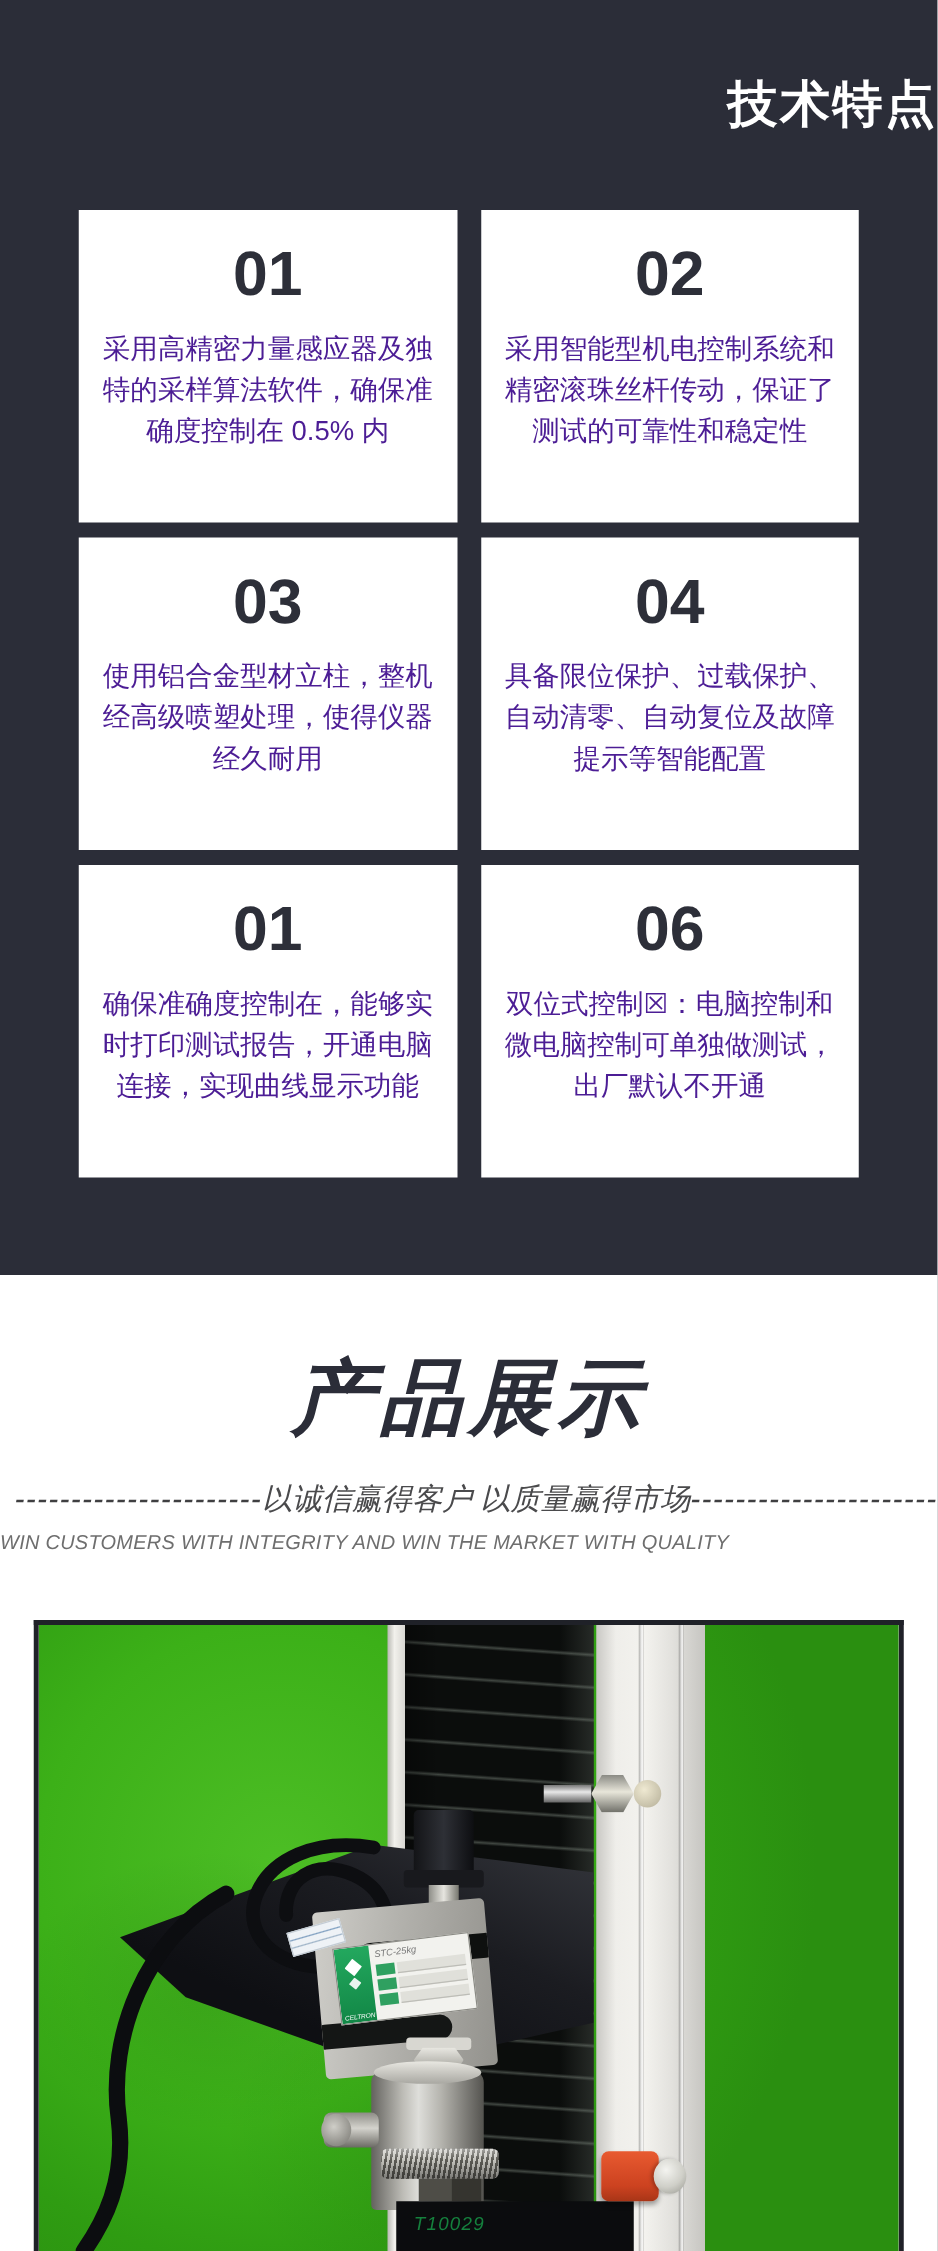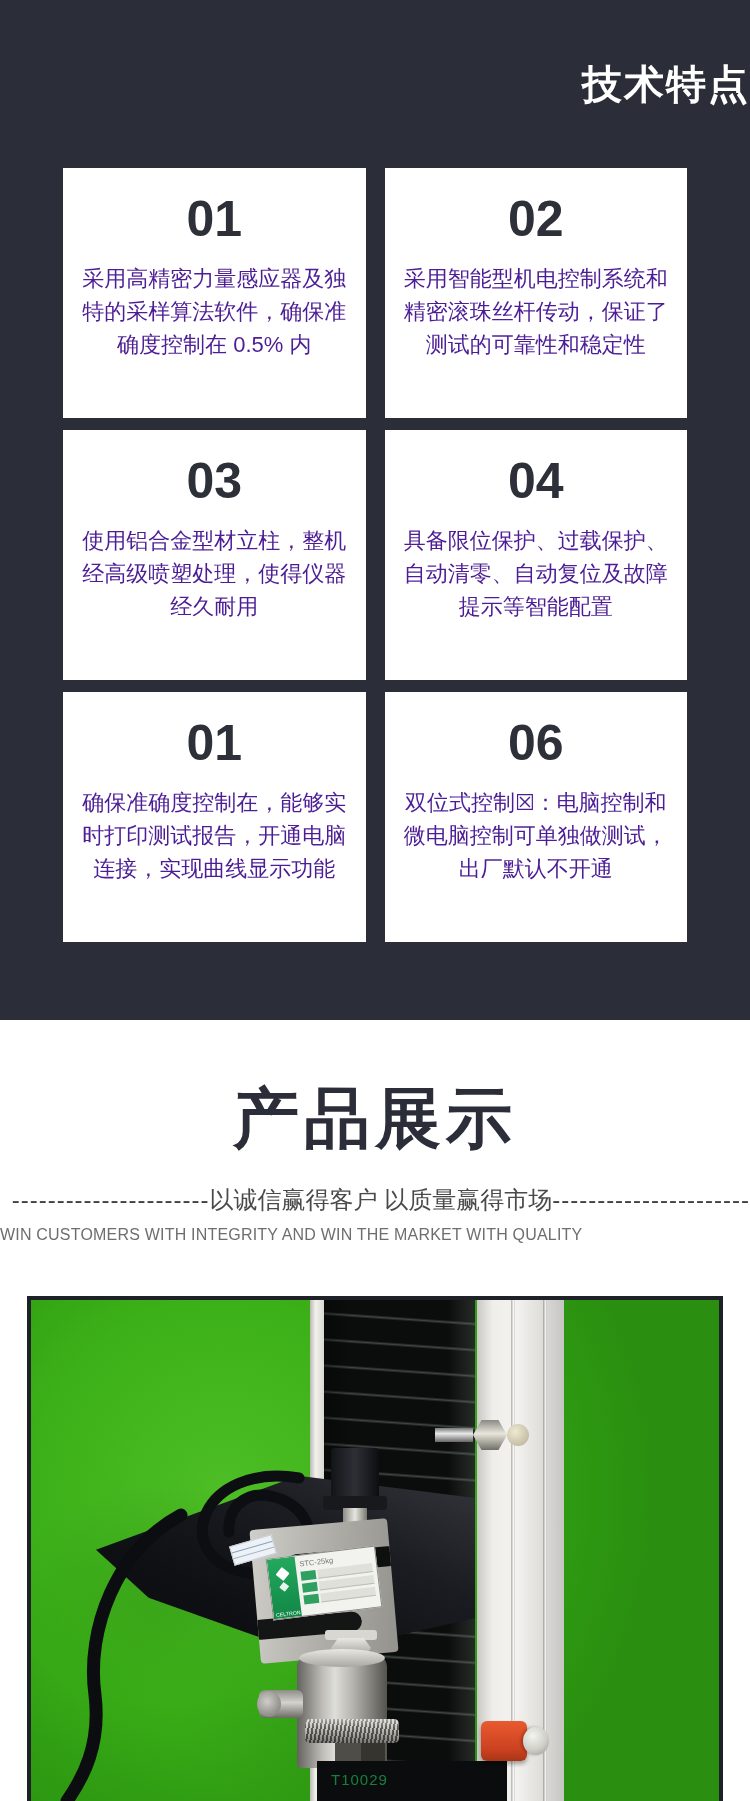--- a/index.html
+++ b/index.html
@@ -10,21 +10,21 @@
   .dark-section { width:750px; height:1020px; background:#2b2d38; }
   .features-title { color:#ffffff; font-size:40px; font-weight:bold; letter-spacing:2px;
                     text-align:right; padding-top:58px; line-height:52px; }
   .cards { margin-top:58px; padding:0 63px; display:grid; grid-template-columns:1fr 1fr;
            column-gap:19px; row-gap:12px; grid-auto-rows:250px; }
   .card { background:#ffffff; text-align:center; padding:22px 10px 0; }
   .card-number { font-size:50px; line-height:58px; font-weight:bold; color:#2d2f39; }
   .card-text { margin:14px auto 0; max-width:300px; font-size:22px; line-height:33px; color:#4c1d95; }
 
   
-  .light-section { width:750px; height:781px; background:#ffffff; }
+  .light-section { width:750px; height:781px; background:#ffffff;font-style:italic; }
   .showcase-title { color:#2b2d38; font-size:66px; font-weight:bold; letter-spacing:5px;
                     text-align:center; padding-top:58px; line-height:80px; }
   .tagline { margin-top:26px; text-align:right; font-size:24px; line-height:32px;
              color:#4a4a4c; white-space:nowrap; }
   .tagline .dashes { letter-spacing:1px; color:#3f3f41; }
   .subtitle-en { margin-top:8px; text-align:left; font-size:16px; line-height:22px;
                  color:#6e6e6e; letter-spacing:0.2px; }
 
   
   .photo { position:relative; width:696px; height:509px; margin:50px auto 0;

